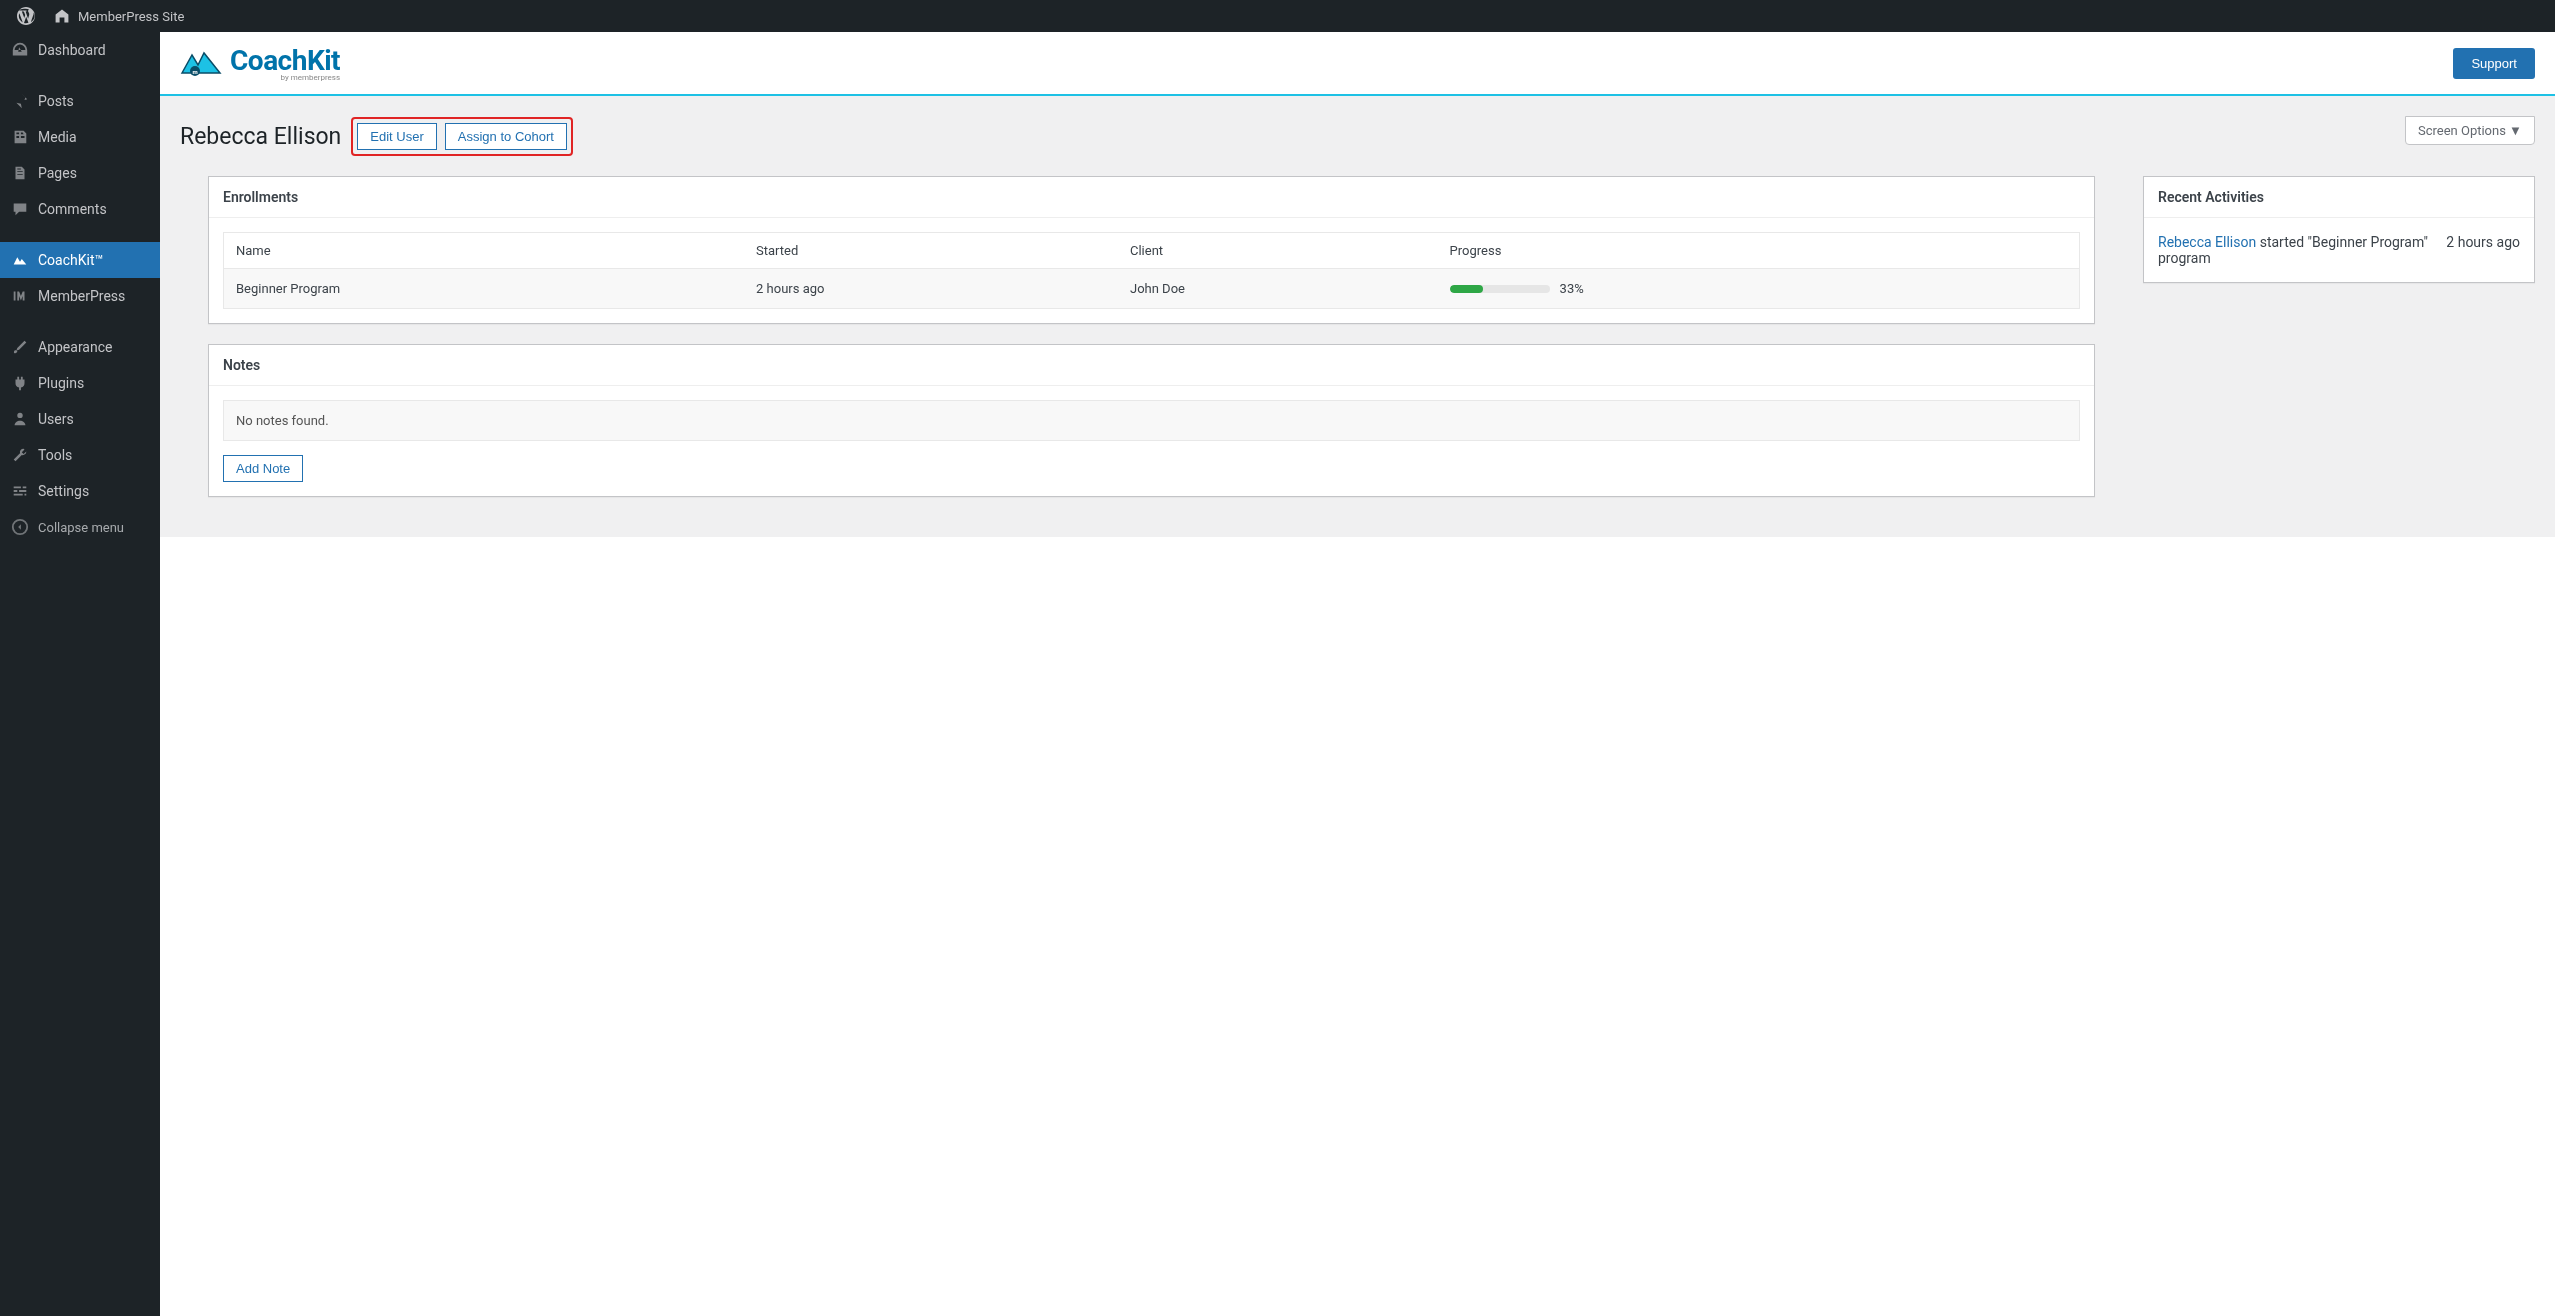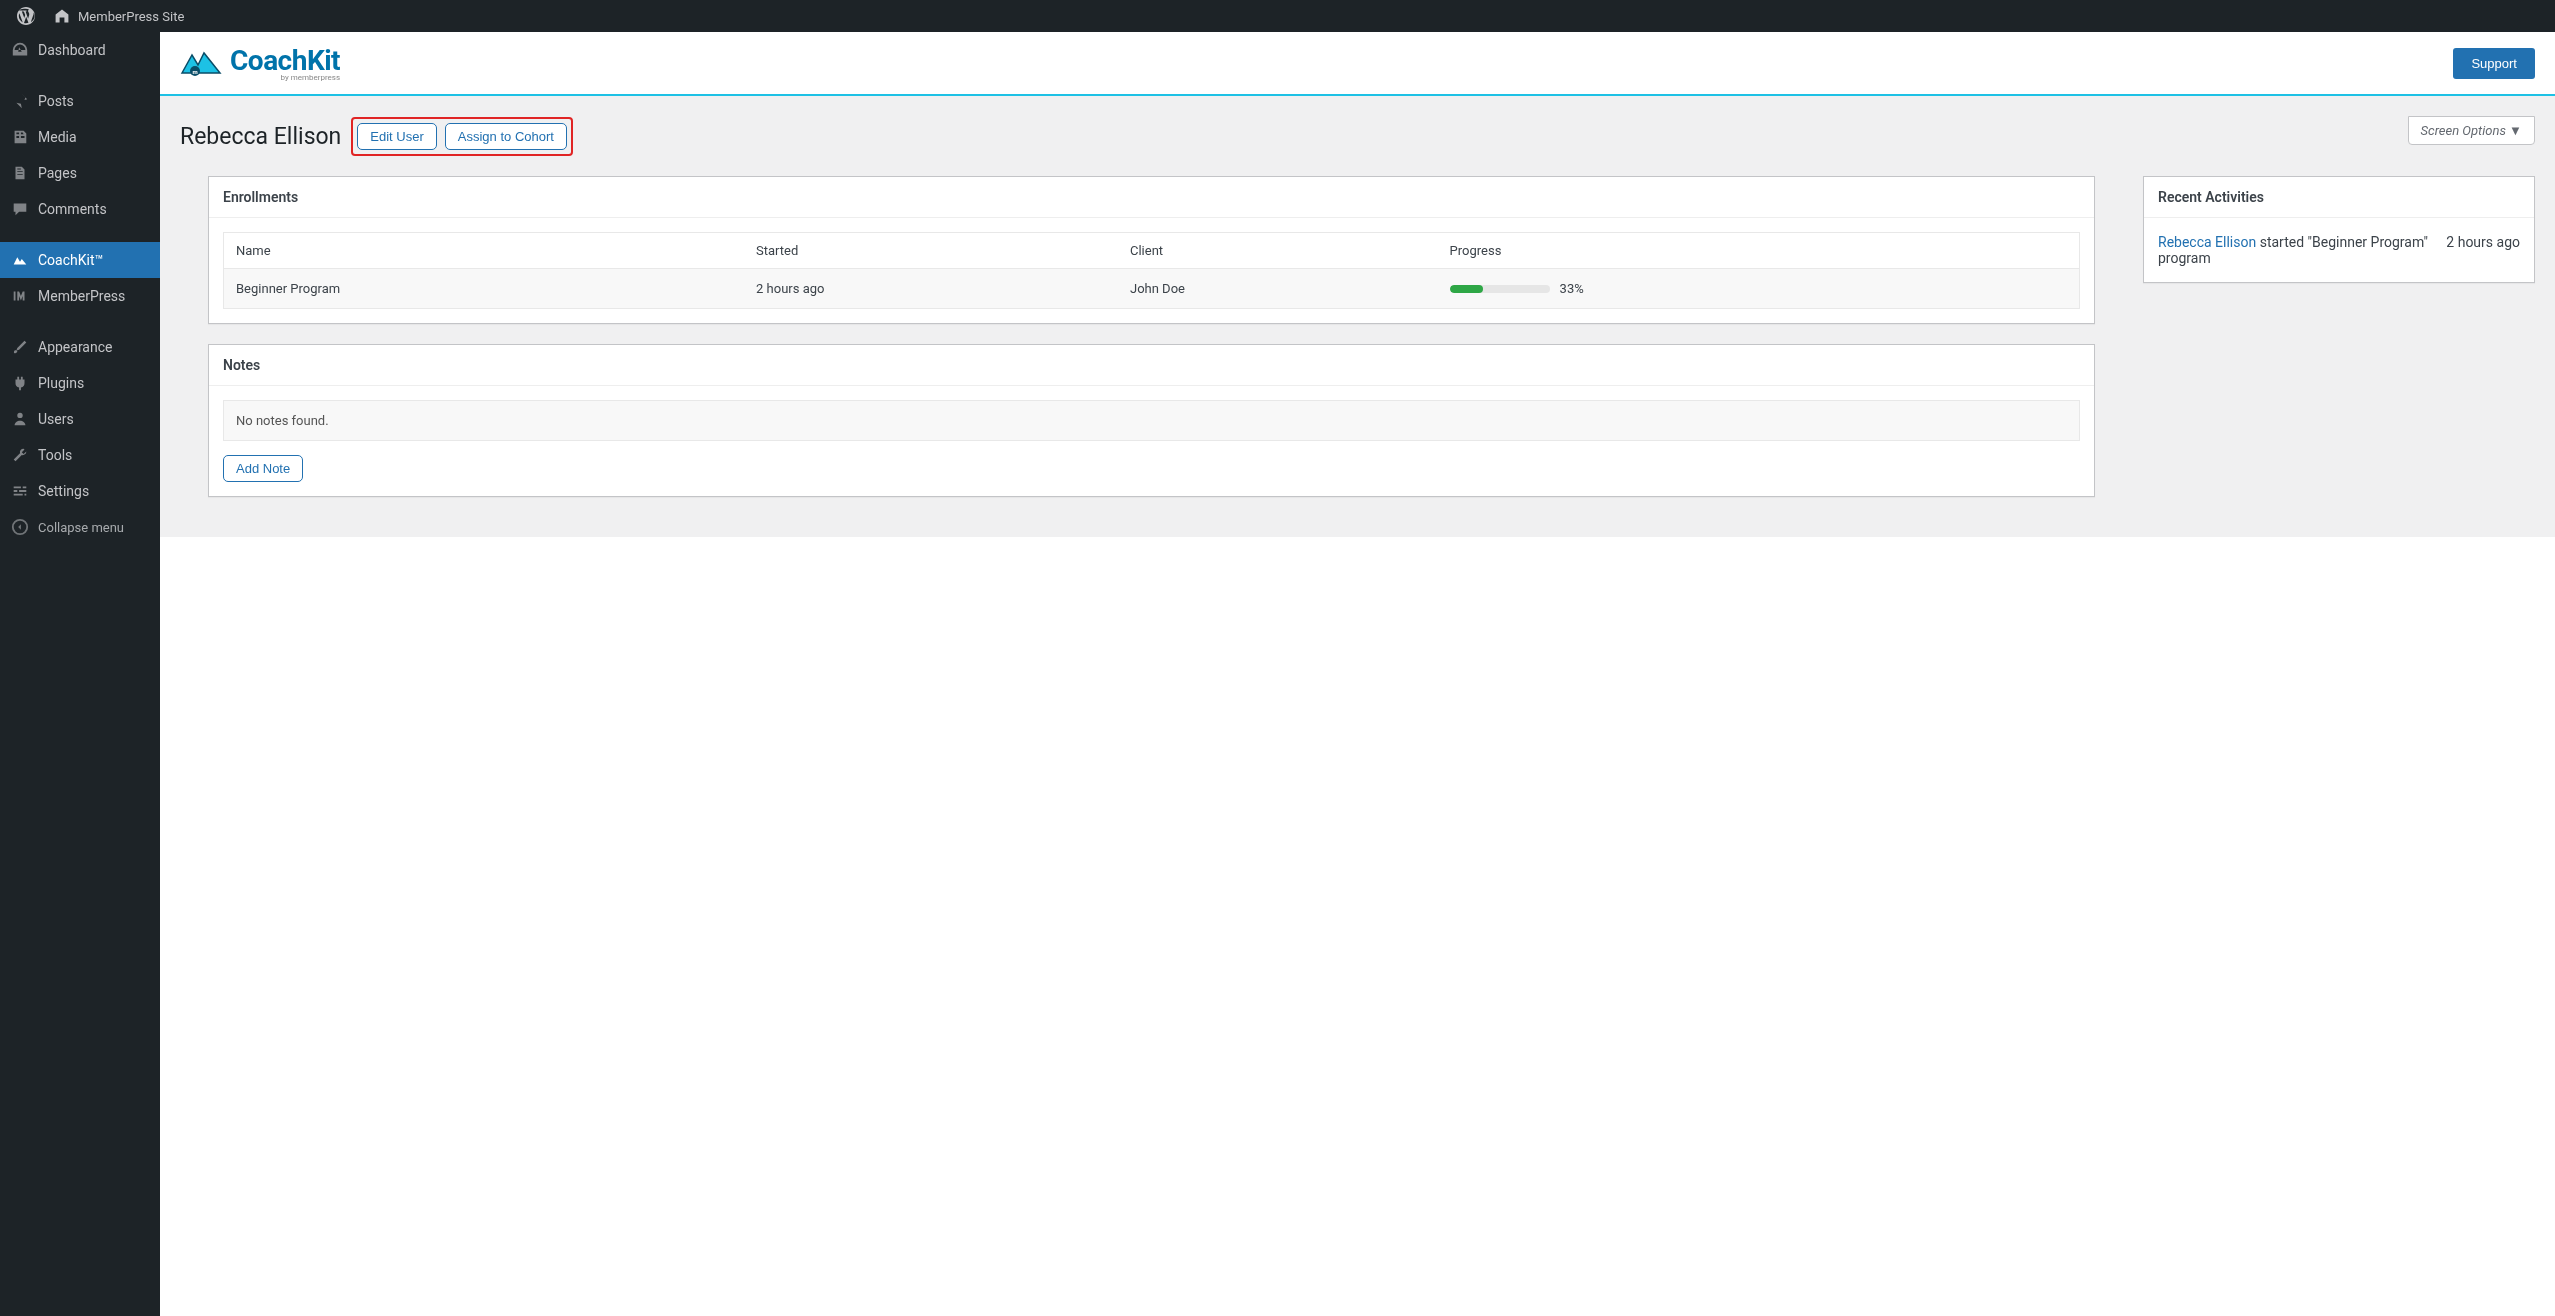--- a/index.html
+++ b/index.html
@@ -32,27 +32,27 @@
     .header-bar { background: #fff; padding: 12px 20px; display: flex; align-items: center; justify-content: space-between; border-bottom: 2px solid #1dc1e5; }
     .logo-section { display: flex; align-items: center; gap: 8px; }
     .logo-text { font-size: 28px; font-weight: 700; color: #0073aa; letter-spacing: -0.5px; }
     .logo-sub { font-size: 8px; color: #888; display: block; text-align: right; margin-top: -4px; }
     .support-btn { background: #2271b1; color: #fff; border: none; padding: 8px 18px; border-radius: 3px; cursor: pointer; font-size: 13px; }
     
     .content-inner { padding: 20px; }
     
     
     .screen-options-wrap { display: flex; justify-content: flex-end; margin-bottom: 10px; }
-    .screen-options { background: #fff; border: 1px solid #c3c4c7; border-radius: 0 0 4px 4px; padding: 6px 12px; cursor: pointer; font-size: 13px; color: #646970; font-style: italic; }
+    .screen-options { background: #fff; border: 1px solid #c3c4c7; border-radius: 0 0 4px 4px; padding: 6px 12px; cursor: pointer; font-size: 13px; color: #646970; }
     
     
     .title-row { display: flex; align-items: center; gap: 10px; margin-bottom: 20px; margin-top: -38px; }
     .page-title { font-size: 23px; font-weight: 400; color: #1d2327; }
     .action-buttons-highlight { border: 2px solid #e02424; border-radius: 4px; padding: 4px; display: flex; gap: 8px; }
-    .outline-btn { background: #fff; border: 1px solid #2271b1; color: #2271b1; padding: 5px 12px; border-radius: 5px; cursor: pointer; font-size: 13px; }
+    .outline-btn { background: #fff; border: 1px solid #2271b1; color: #2271b1; padding: 5px 12px; border-radius: 0; cursor: pointer; font-size: 13px; }
     
     
     .content-grid { display: grid; grid-template-columns: 1fr 420px; gap: 20px; align-items: start; }
     
     
     .card { background: #fff; border: 1px solid #c3c4c7; box-shadow: 0 1px 1px rgba(0,0,0,0.04); margin-bottom: 20px; margin-left: 28px; }
     .card-title { font-size: 14px; font-weight: 600; padding: 12px 14px; border-bottom: 1px solid #eee; }
     .card-body { padding: 14px; }
     
     

